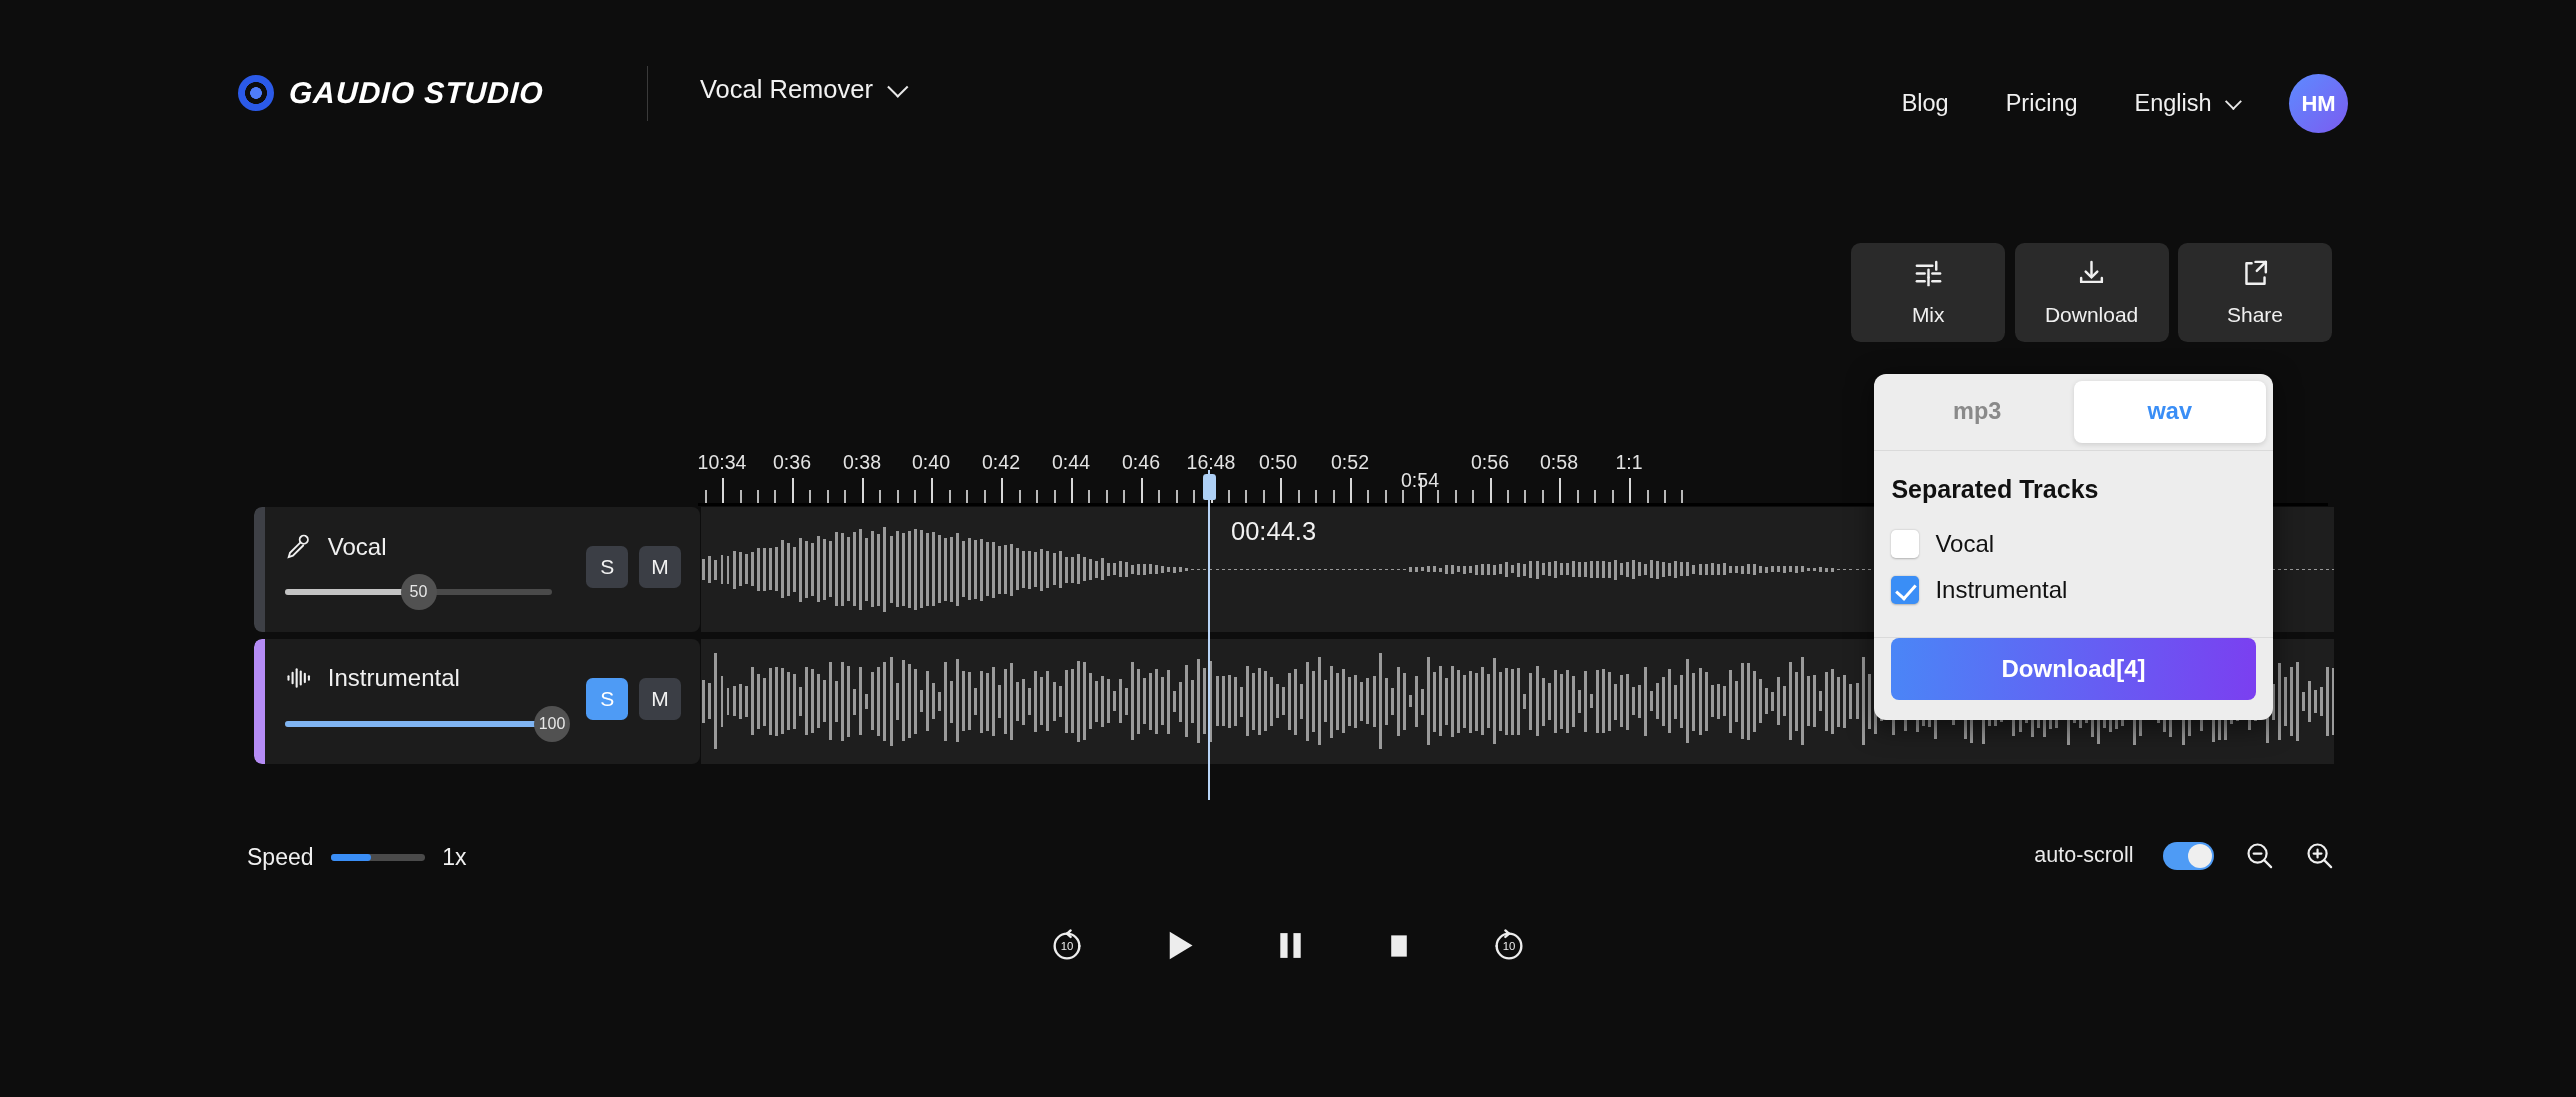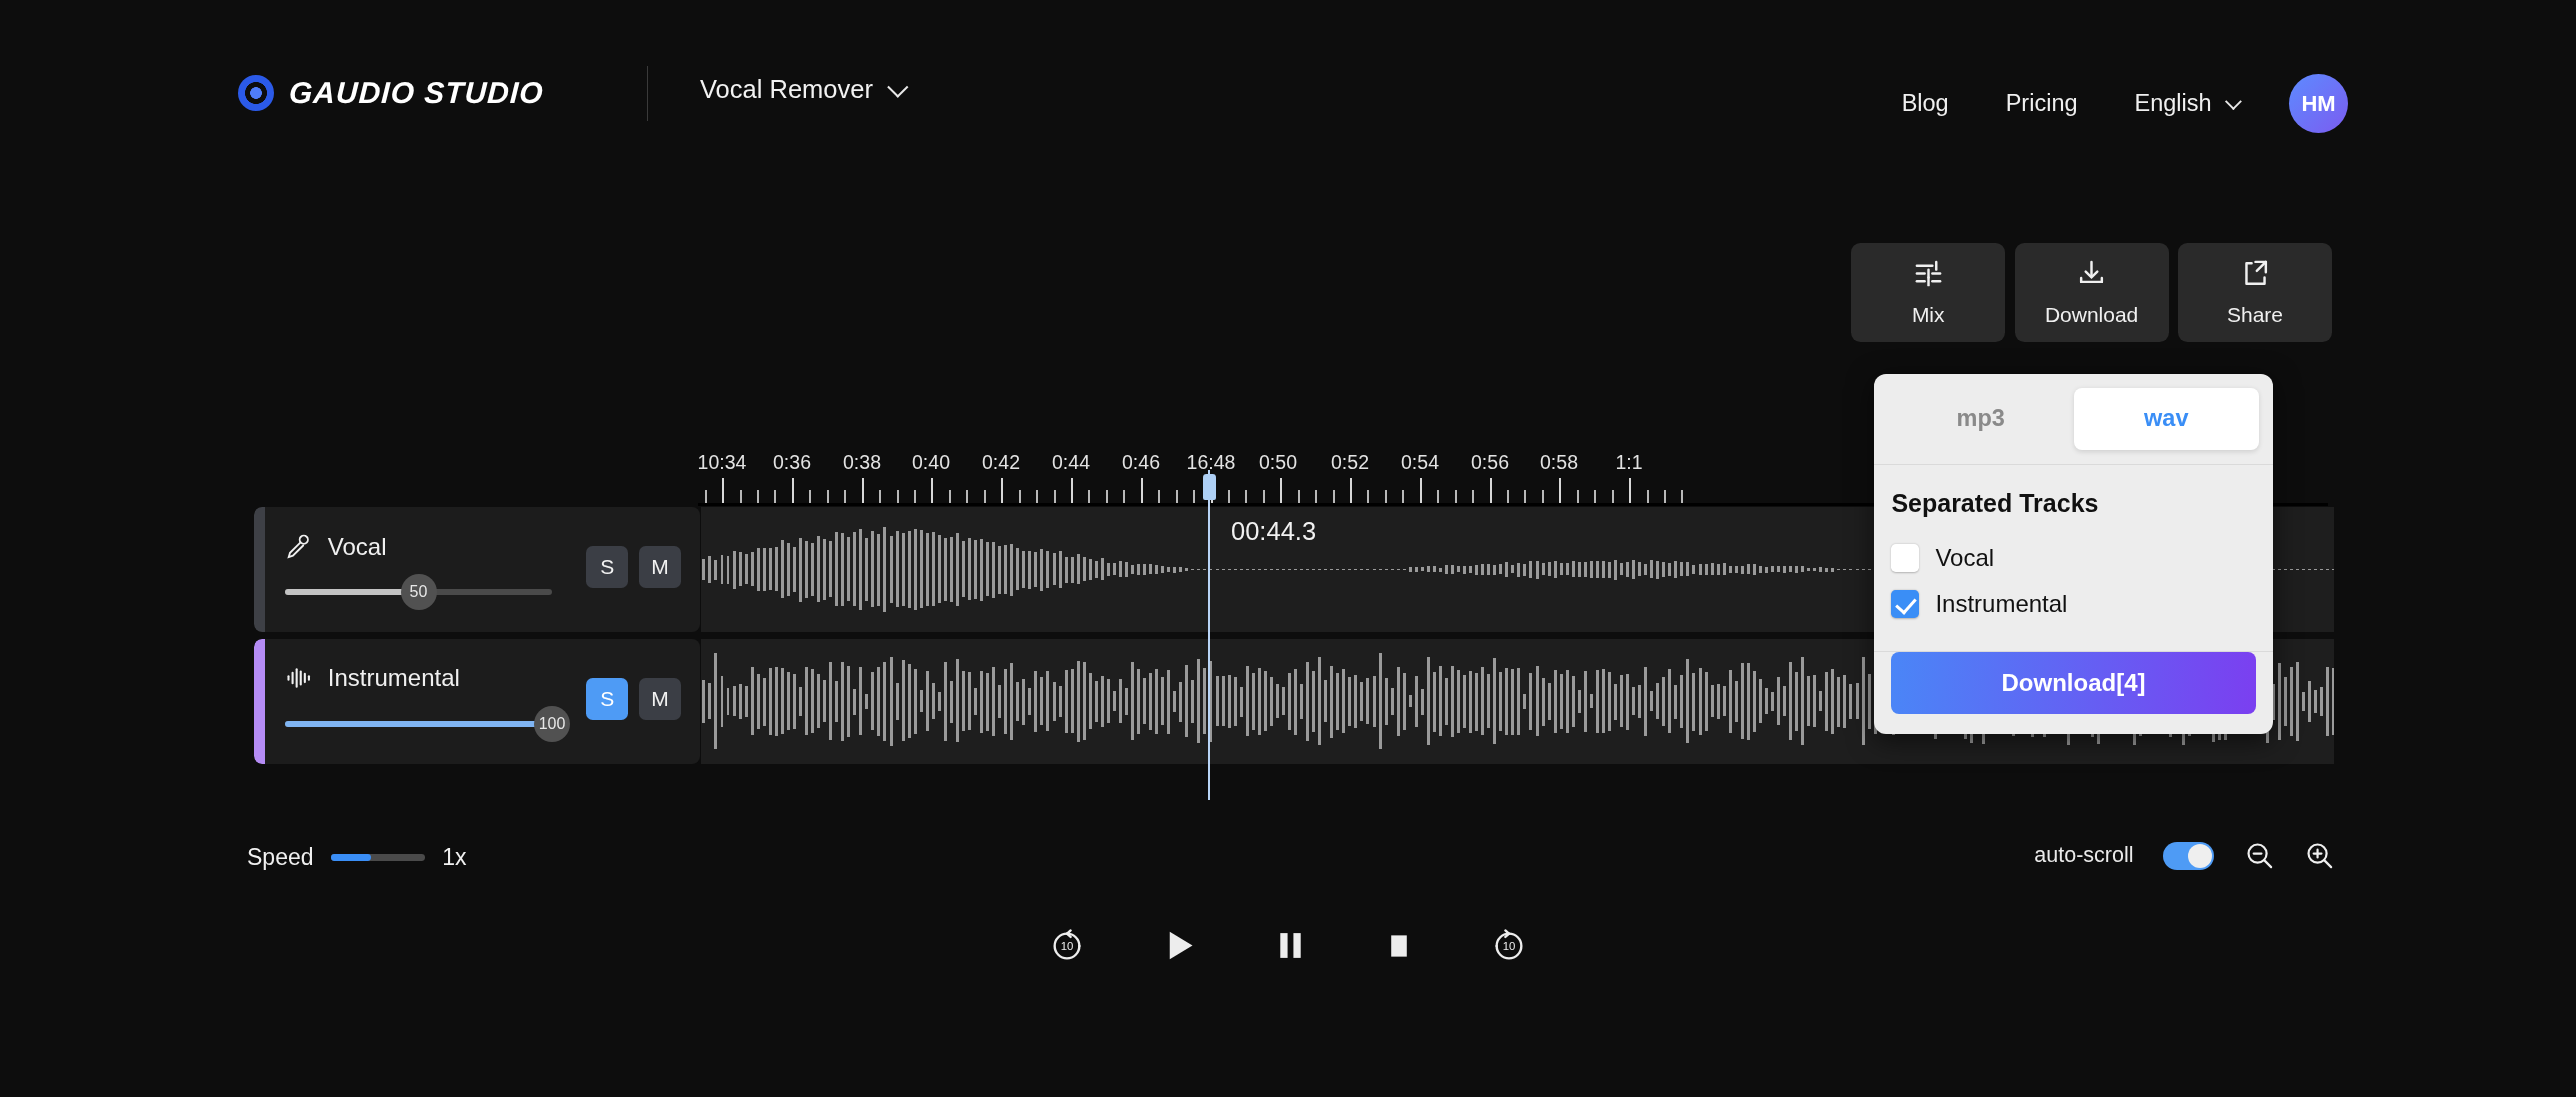--- a/index.html
+++ b/index.html
@@ -64,21 +64,21 @@
   }
   .act-btn .lab { font-size: 21px; color: #f0f0f0; }
   .act-ico { width: 31px; height: 31px; }
 
   
   .dl-panel {
     position: absolute; left: 1874px; top: 374px; width: 399px;
     background: #ededed; border-radius: 12px;
     box-shadow: 0 6.7px 27px rgba(0,0,0,.55); z-index: 40; overflow: hidden;
   }
-  .fmt-tabs { display: flex; padding: 14px; gap: 0; }
+  .fmt-tabs { display: flex; padding: 7px; gap: 0; }
   .fmt-tab {
     flex: 1; text-align: center; font-size: 23.5px; font-weight: 700;
     padding: 17.4px 0; border-radius: 8px; color: #8a8a8a; cursor: pointer;
   }
   .fmt-tab.active { background: #fff; color: #3a8ef6; box-shadow: 0 1.3px 5.4px rgba(0,0,0,.12); }
   .panel-div { height: 1.3px; background: #dadada; }
   .sep-title { font-size: 25px; font-weight: 700; color: #111; padding: 24px 17.4px 6.7px 17.4px; }
   .track-opts { padding: 9.4px 17.4px 23px 17.4px; }
   .track-opt { display: flex; align-items: center; gap: 16px; padding: 9.4px 0; cursor: pointer; }
   .cbox { width: 28px; height: 28px; border-radius: 4.7px; background: #fff; box-shadow: 0 0.7px 2px rgba(0,0,0,.25); flex: none; position: relative; }
@@ -263,21 +263,21 @@
       <div class="tlabel" style="left: 580px;">0:50</div>
       <div class="tick min" style="left: 600px;"></div>
       <div class="tick min" style="left: 617px;"></div>
       <div class="tick min" style="left: 635px;"></div>
       <div class="tick maj" style="left: 652px;"></div>
       <div class="tlabel" style="left: 652px;">0:52</div>
       <div class="tick min" style="left: 669px;"></div>
       <div class="tick min" style="left: 687px;"></div>
       <div class="tick min" style="left: 704px;"></div>
       <div class="tick maj" style="left: 722px;"></div>
-      <div class="tlabel" style="left: 722px;">0:54</div>
+      <div class="tlabel" style="left: 722px; margin-top: 18px;">0:54</div>
       <div class="tick min" style="left: 739px;"></div>
       <div class="tick min" style="left: 757px;"></div>
       <div class="tick min" style="left: 774px;"></div>
       <div class="tick maj" style="left: 792px;"></div>
       <div class="tlabel" style="left: 792px;">0:56</div>
       <div class="tick min" style="left: 809px;"></div>
       <div class="tick min" style="left: 826px;"></div>
       <div class="tick min" style="left: 844px;"></div>
       <div class="tick maj" style="left: 861px;"></div>
       <div class="tlabel" style="left: 861px;">0:58</div>

